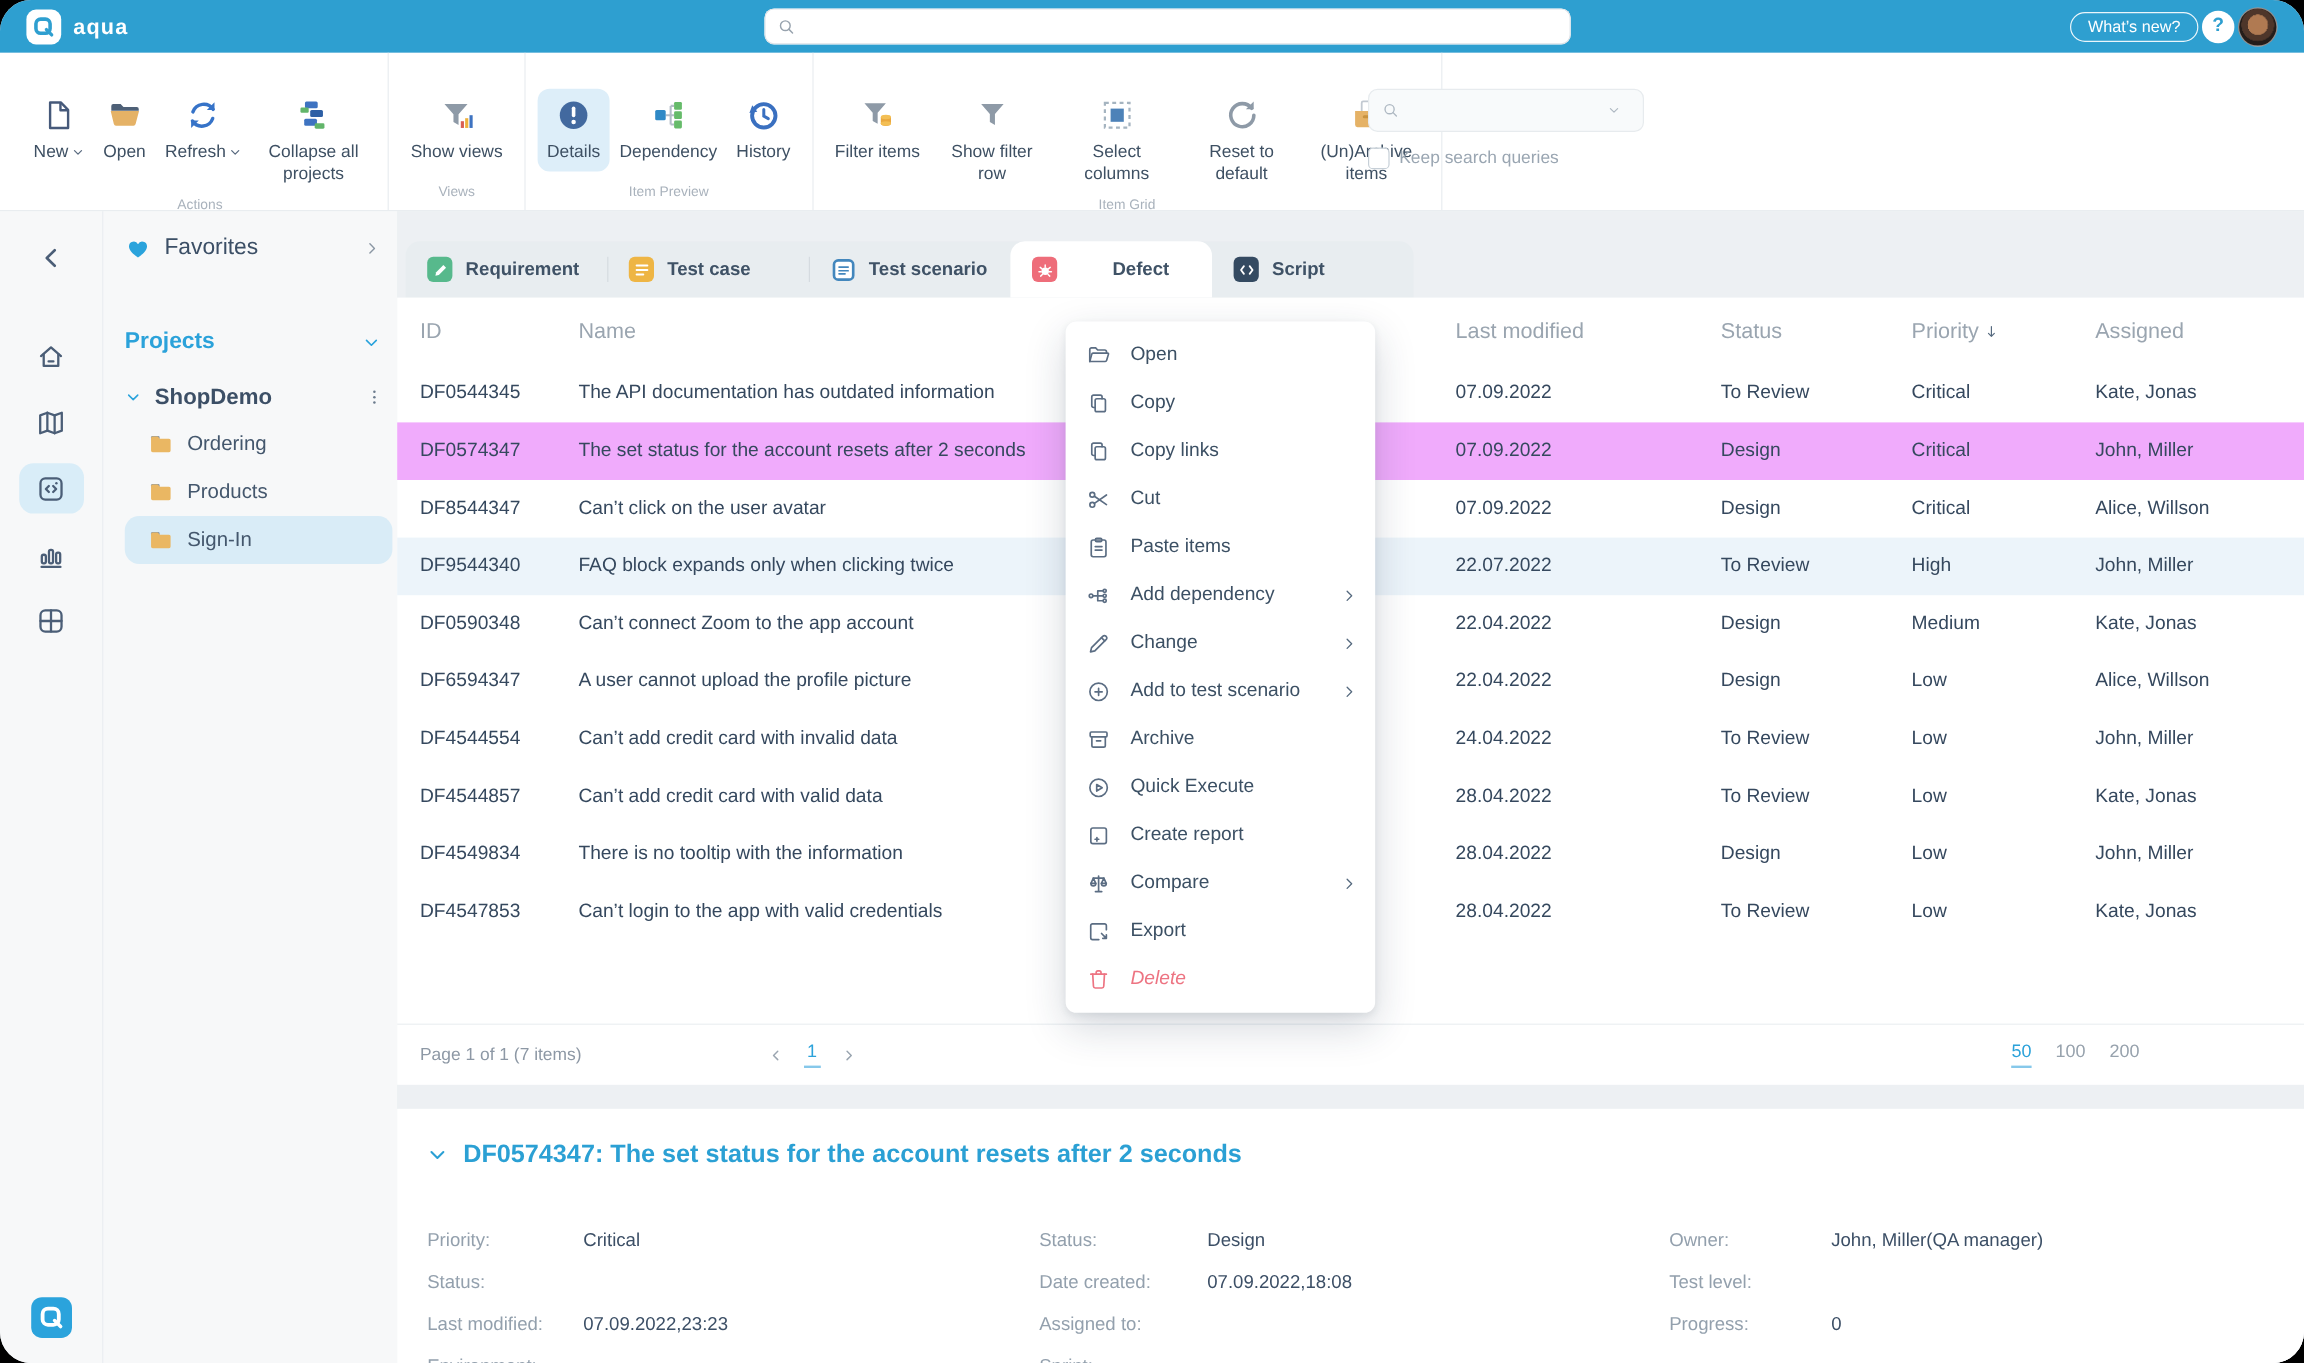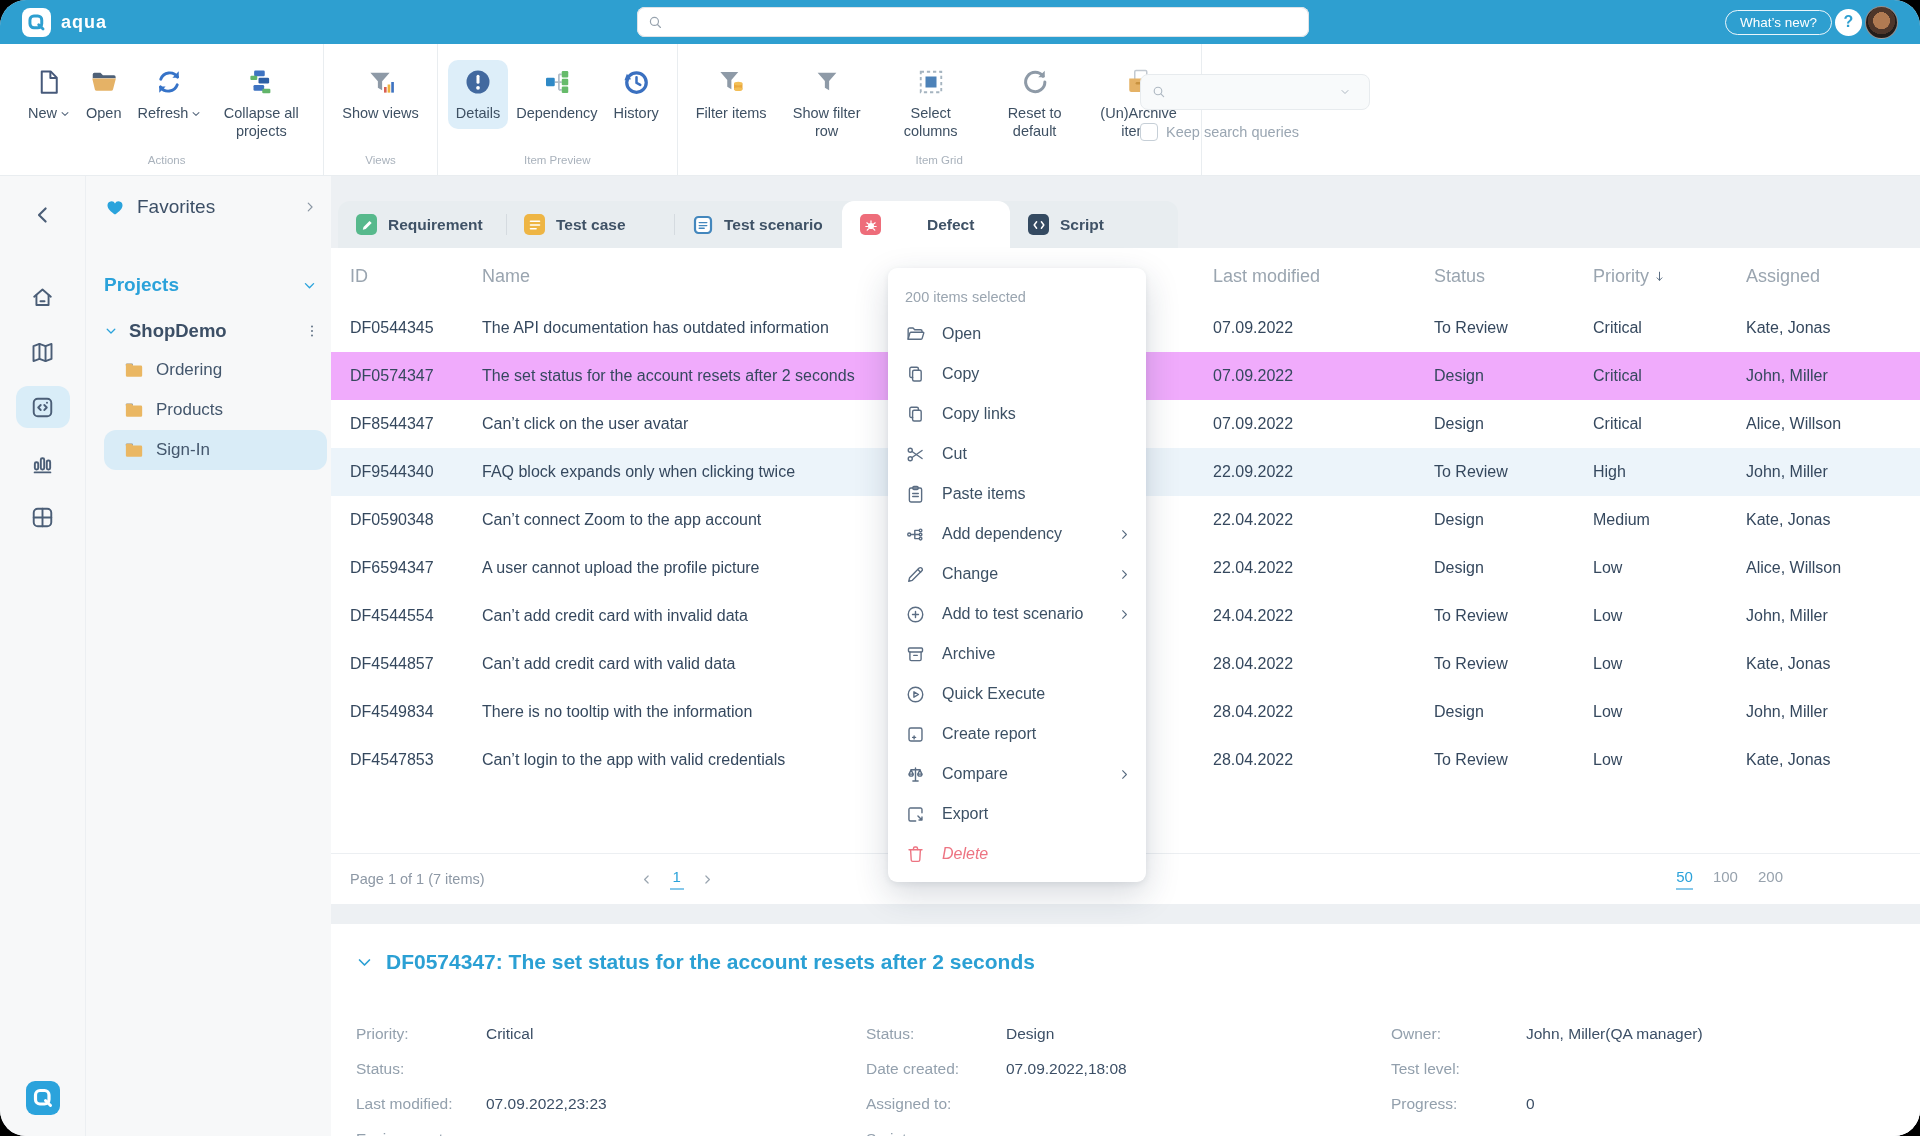--- a/index.html
+++ b/index.html
@@ -21,21 +21,21 @@
   .whats-new{border:1.5px solid rgba(255,255,255,.9);color:#fff;border-radius:15px;padding:4px 14px;font-size:13.5px;white-space:nowrap;}
   .help-circle{width:27px;height:27px;border-radius:50%;background:#fff;color:#2e9fd0;font-weight:700;
     display:flex;align-items:center;justify-content:center;font-size:16px;}
   .avatar{width:31px;height:31px;border-radius:50%;border:1px solid rgba(255,255,255,.5);
     background:radial-gradient(circle at 50% 44%, #b07a52 0 36%, #4e362a 37% 58%, #241d1a 59%);}
 
   
   .ribbon{height:131px;background:#fff;position:relative;display:flex;border-bottom:1px solid #e9edf0;}
   .ribbon-groups{display:flex;padding-left:10px;}
   .rgroup{display:flex;flex-direction:column;padding:0 10px;border-right:1px solid #e9edf0;}
-  .rgroup-buttons{display:flex;align-items:flex-start;flex:1;padding-top:16px;}
+  .rgroup-buttons{display:flex;align-items:flex-start;flex:1;padding-top:30px;}
   .rbtn{display:flex;flex-direction:column;align-items:center;gap:7px;padding:7px 8px;border-radius:10px;}
   .rbtn.active{background:#ddeef9;}
   .rbtn .ic{width:30px;height:30px;}
   .rbtn .lbl{font-size:14.5px;color:#3e5063;text-align:center;line-height:1.25;max-width:88px;}
   .rbtn .chev{display:inline-block;width:10px;height:10px;margin-left:3px;vertical-align:-1px;}
   .rgroup-caption{text-align:center;font-size:11.5px;color:#a9b2bc;padding:4px 0 9px;}
   .ribbon-search{position:absolute;left:1140px;top:30px;width:230px;}
   .rsearch-box{height:34px;background:#f8fafb;border:1px solid #e7ebee;border-radius:8px;display:flex;align-items:center;padding:0 10px;}
   .rsearch-box .svgwrap{width:16px;height:16px;margin-right:8px;}
   .rsearch-box input{flex:1;border:none;outline:none;background:transparent;font-size:14px;color:#3c4f66;font-family:inherit;min-width:0;}
@@ -549,21 +549,21 @@
               <div class="td">DF8544347</div>
               <div class="td">Can’t click on the user avatar</div>
               <div class="td">07.09.2022</div>
               <div class="td">Design</div>
               <div class="td">Critical</div>
               <div class="td">Alice, Willson</div>
             </div>
             <div class="tgrid trow tint">
               <div class="td">DF9544340</div>
               <div class="td">FAQ block expands only when clicking twice</div>
-              <div class="td">22.09.2022</div>
+              <div class="td">22.07.2022</div>
               <div class="td">To Review</div>
               <div class="td">High</div>
               <div class="td">John, Miller</div>
             </div>
             <div class="tgrid trow">
               <div class="td">DF0590348</div>
               <div class="td">Can’t connect Zoom to the app account</div>
               <div class="td">22.04.2022</div>
               <div class="td">Design</div>
               <div class="td">Medium</div>
@@ -695,21 +695,20 @@
                 <span class="dlabel">Progress:</span>
                 <span class="dvalue">0</span>
               </div>
             </div>
           </div>
       </div>
     </section>
   </div>
 
   <div class="context-menu">
-    <div class="menu-header">200 items selected</div>
     <div id="menuItems">
         <div class="menu-item">
           <span class="mic svgwrap">
             <svg viewBox="0 0 24 24">
               <path d="M3.6 17.4V6.2A1.7 1.7 0 0 1 5.3 4.5h3.9l1.9 2h6.7a1.7 1.7 0 0 1 1.7 1.7v1.1" fill="none" stroke="#5b6d83" stroke-width="1.6" stroke-linecap="round" stroke-linejoin="round"></path>
               <path d="M3.6 17.4 5.5 10.4a1.3 1.3 0 0 1 1.2-1h13.9a.8.8 0 0 1 .8 1l-1.8 6a1.3 1.3 0 0 1-1.3 1z" fill="none" stroke="#5b6d83" stroke-width="1.6" stroke-linecap="round" stroke-linejoin="round"></path>
             </svg>
           </span>
           <span>Open</span>
         </div>

